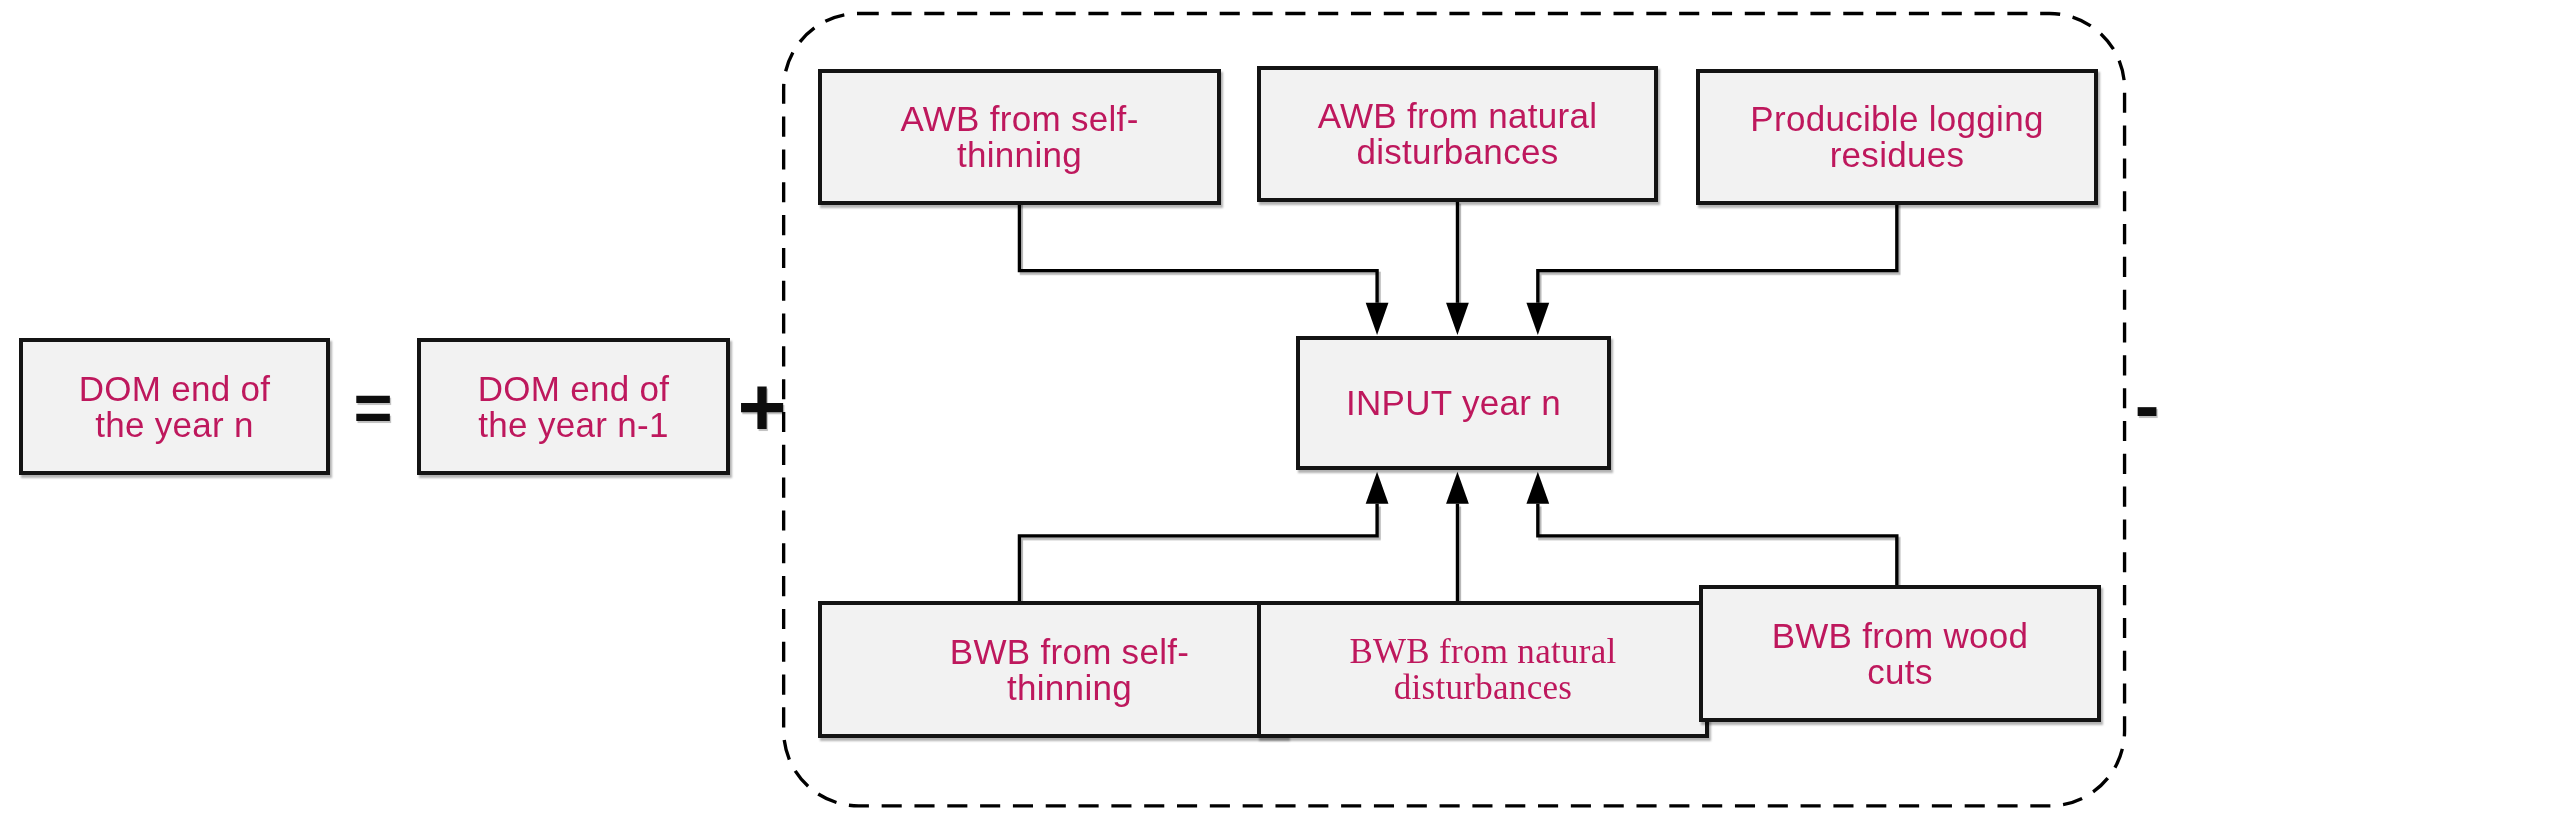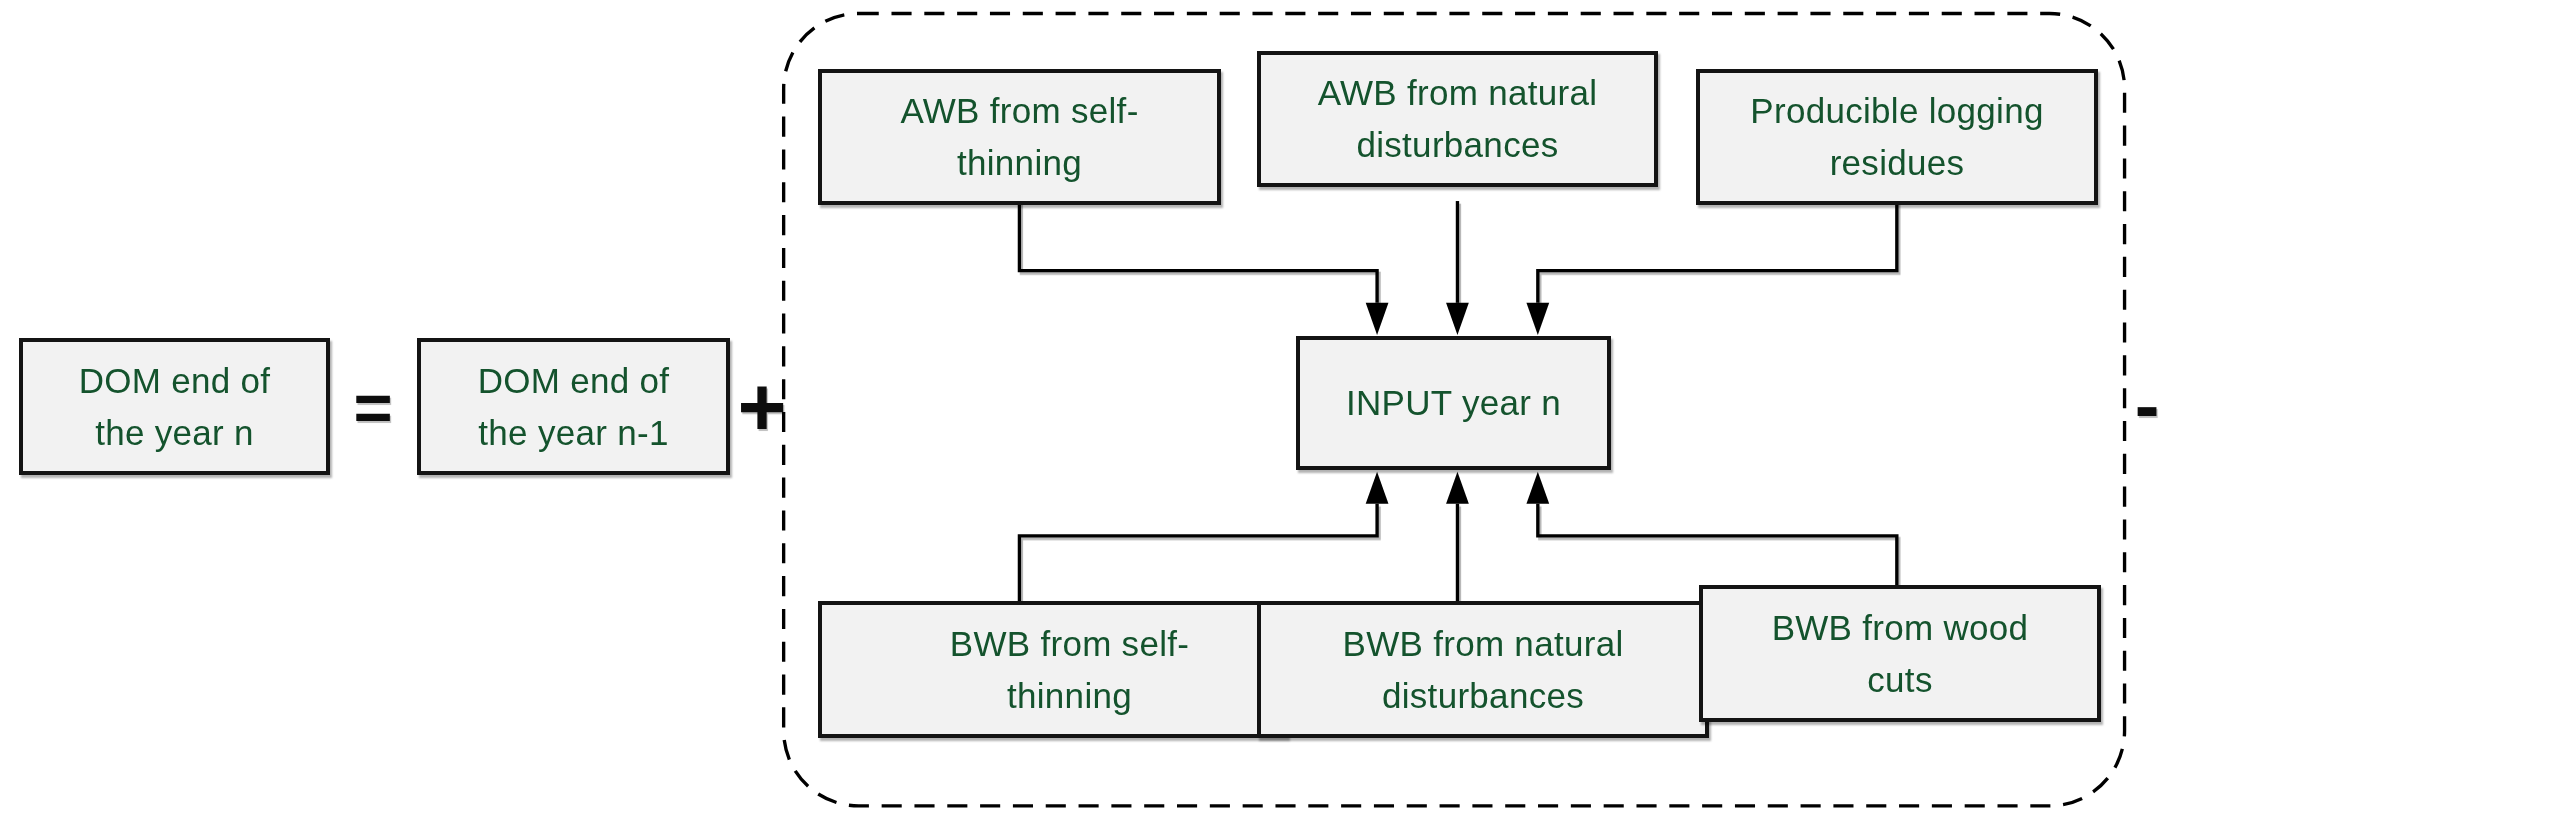--- a/index.html
+++ b/index.html
@@ -37,22 +37,22 @@
     border: 4px solid #141414;
     box-shadow: 2px 3.3px 2px rgba(0,0,0,0.30);
     display: flex;
     align-items: center;
     justify-content: center;
     text-align: center;
   }
   .box .label {
     white-space: pre-line;
     font-size: 35px;
-    line-height: 52px;
-    color: #14532d;
+    line-height: 36px;
+    color: #be185d;
     letter-spacing: 0.3px;
   }
   .op {
     position: absolute;
     width: 94px;
     height: 94px;
     display: flex;
     align-items: center;
     justify-content: center;
     font-weight: 700;
@@ -60,25 +60,25 @@
     text-shadow: 1.3px 2px 0.7px rgba(0,0,0,0.25);
   }
   .op-equals { font-size: 67px; }
   .op-plus   { font-size: 84px; }
   .op-minus  { font-size: 74px; }
 
   
   #box-dom-n        { left: 19px;   top: 338px; width: 311px; height: 137px; }
   #box-dom-n1       { left: 417px;  top: 338px; width: 313px; height: 137px; }
   #box-awb-self     { left: 818px; top: 69px; width: 403px; height: 136px; }
-  #box-awb-natural  { left: 1257px; top: 51px; width: 401px; height: 136px; }
+  #box-awb-natural  { left: 1257px; top: 66px; width: 401px; height: 136px; }
   #box-producible   { left: 1696px; top: 69px; width: 402px; height: 136px; }
   #box-input        { left: 1296px; top: 336px; width: 315px; height: 134px; }
   #box-bwb-self     { left: 818px; top: 601px; width: 470px; height: 137px; padding-left: 33px; }
-  #box-bwb-natural  { left: 1257px; top: 601px; width: 452px; height: 137px; }
+  #box-bwb-natural  { left: 1257px; top: 601px; width: 452px; height: 137px; font-family: Liberation Serif, serif; }
   #box-bwb-wood     { left: 1699px; top: 585px; width: 402px; height: 137px; }
   #box-output       { left: 2168px; top: 338px; width: 399px; height: 134px; }
 
   #op-equals { left: 326px;  top: 360px; }
   #op-plus   { left: 715px; top: 360px; }
   #op-minus  { left: 2100px; top: 358px; }
 </style>
 </head>
 <body>
 

